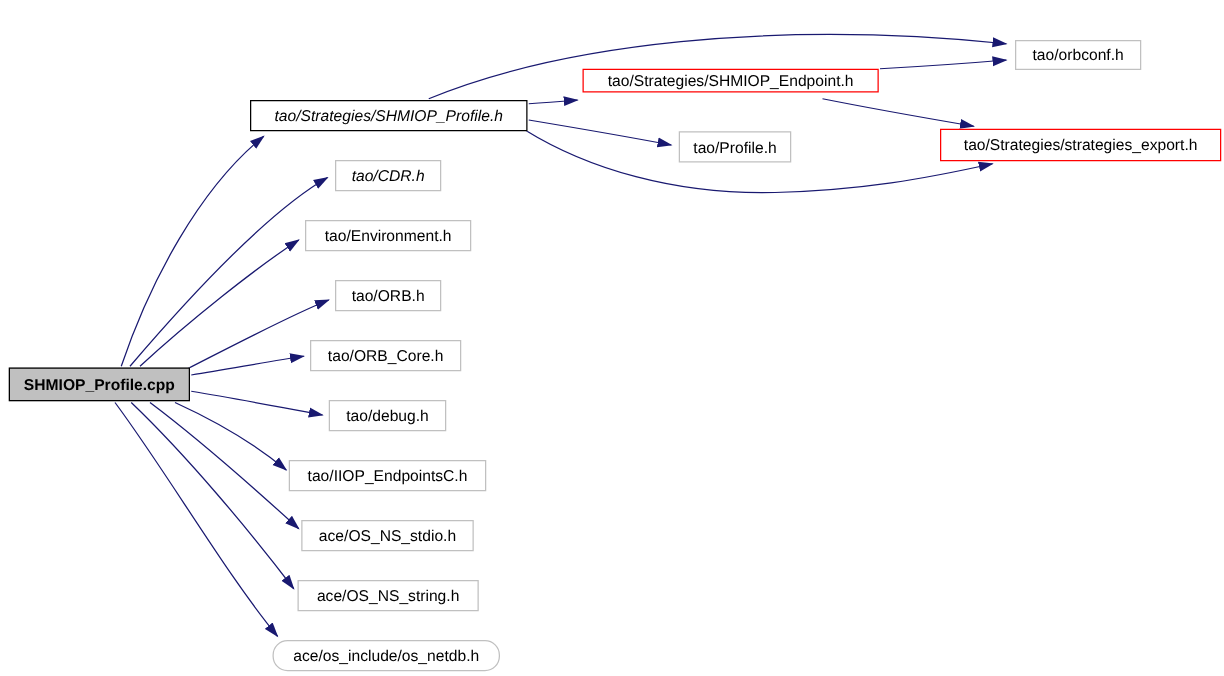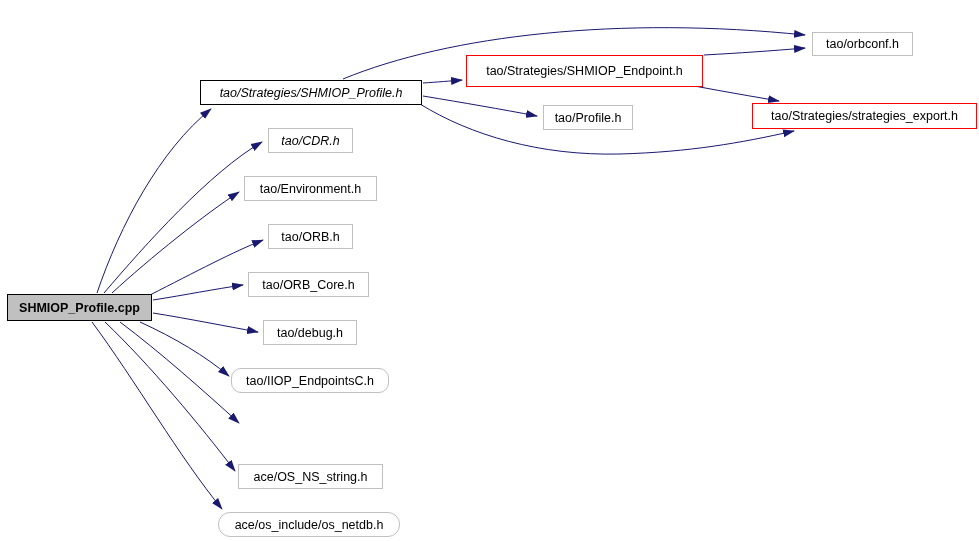--- a/index.html
+++ b/index.html
@@ -63,28 +63,29 @@
   <div class="node" style="left:268px;top:128px;width:85px;height:25px;font-style:italic;">tao/CDR.h</div>
 
   <div class="node" style="left:244px;top:176px;width:133px;height:25px;">tao/Environment.h</div>
 
   <div class="node" style="left:268px;top:224px;width:85px;height:25px;">tao/ORB.h</div>
 
   <div class="node" style="left:248px;top:272px;width:121px;height:25px;">tao/ORB_Core.h</div>
 
   <div class="node" style="left:263px;top:320px;width:94px;height:25px;">tao/debug.h</div>
 
-  <div class="node" style="left:231px;top:368px;width:158px;height:25px;border-radius:10px;">tao/IIOP_EndpointsC.h</div>
+  <div class="node" style="left:231px;top:368px;width:158px;height:25px;">tao/IIOP_EndpointsC.h</div>
 
+  <div class="node" style="left:241px;top:416px;width:138px;height:25px;">ace/OS_NS_stdio.h</div>
 
   <div class="node" style="left:238px;top:464px;width:145px;height:25px;">ace/OS_NS_string.h</div>
 
   <div class="node" style="left:218px;top:512px;width:182px;height:25px;border-radius:12px;">ace/os_include/os_netdb.h</div>
 
-  <div class="node trunc" style="left:466px;top:55px;width:237px;height:32px;">tao/Strategies/SHMIOP_Endpoint.h</div>
+  <div class="node trunc" style="left:466px;top:55px;width:237px;height:19px;">tao/Strategies/SHMIOP_Endpoint.h</div>
 
   <div class="node" style="left:543px;top:105px;width:90px;height:25px;">tao/Profile.h</div>
 
   <div class="node" style="left:812px;top:32px;width:101px;height:24px;">tao/orbconf.h</div>
 
   <div class="node trunc" style="left:752px;top:103px;width:225px;height:26px;">tao/Strategies/strategies_export.h</div>
 
 </div>
 
 </body></html>

